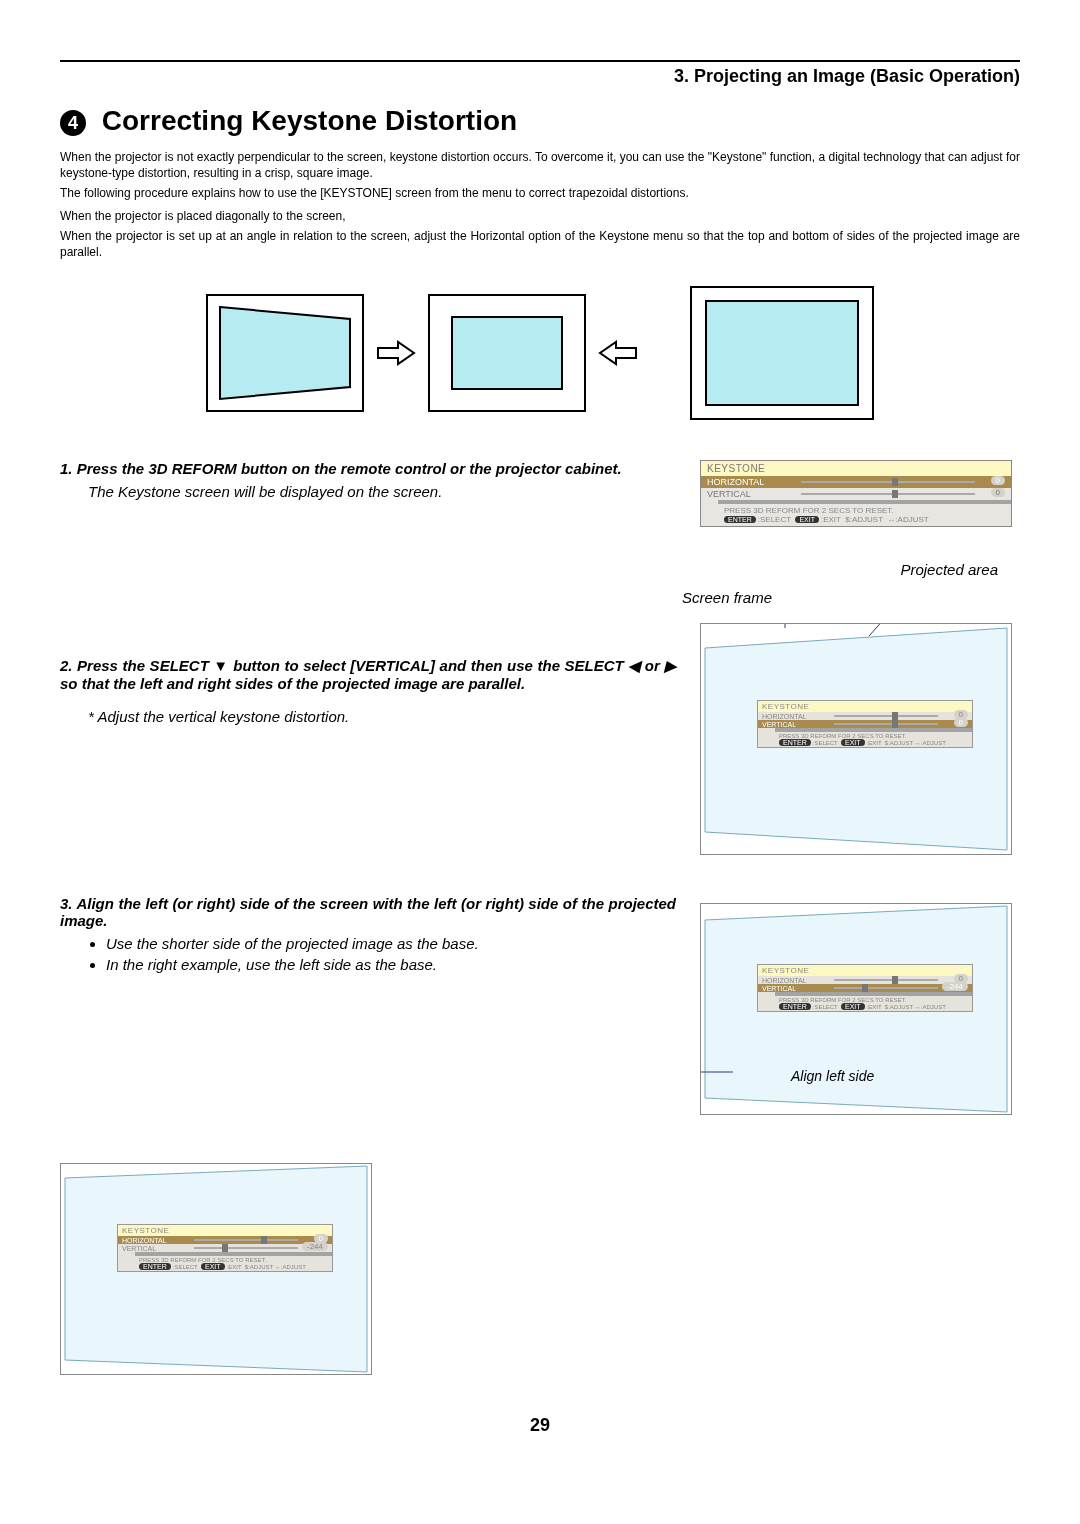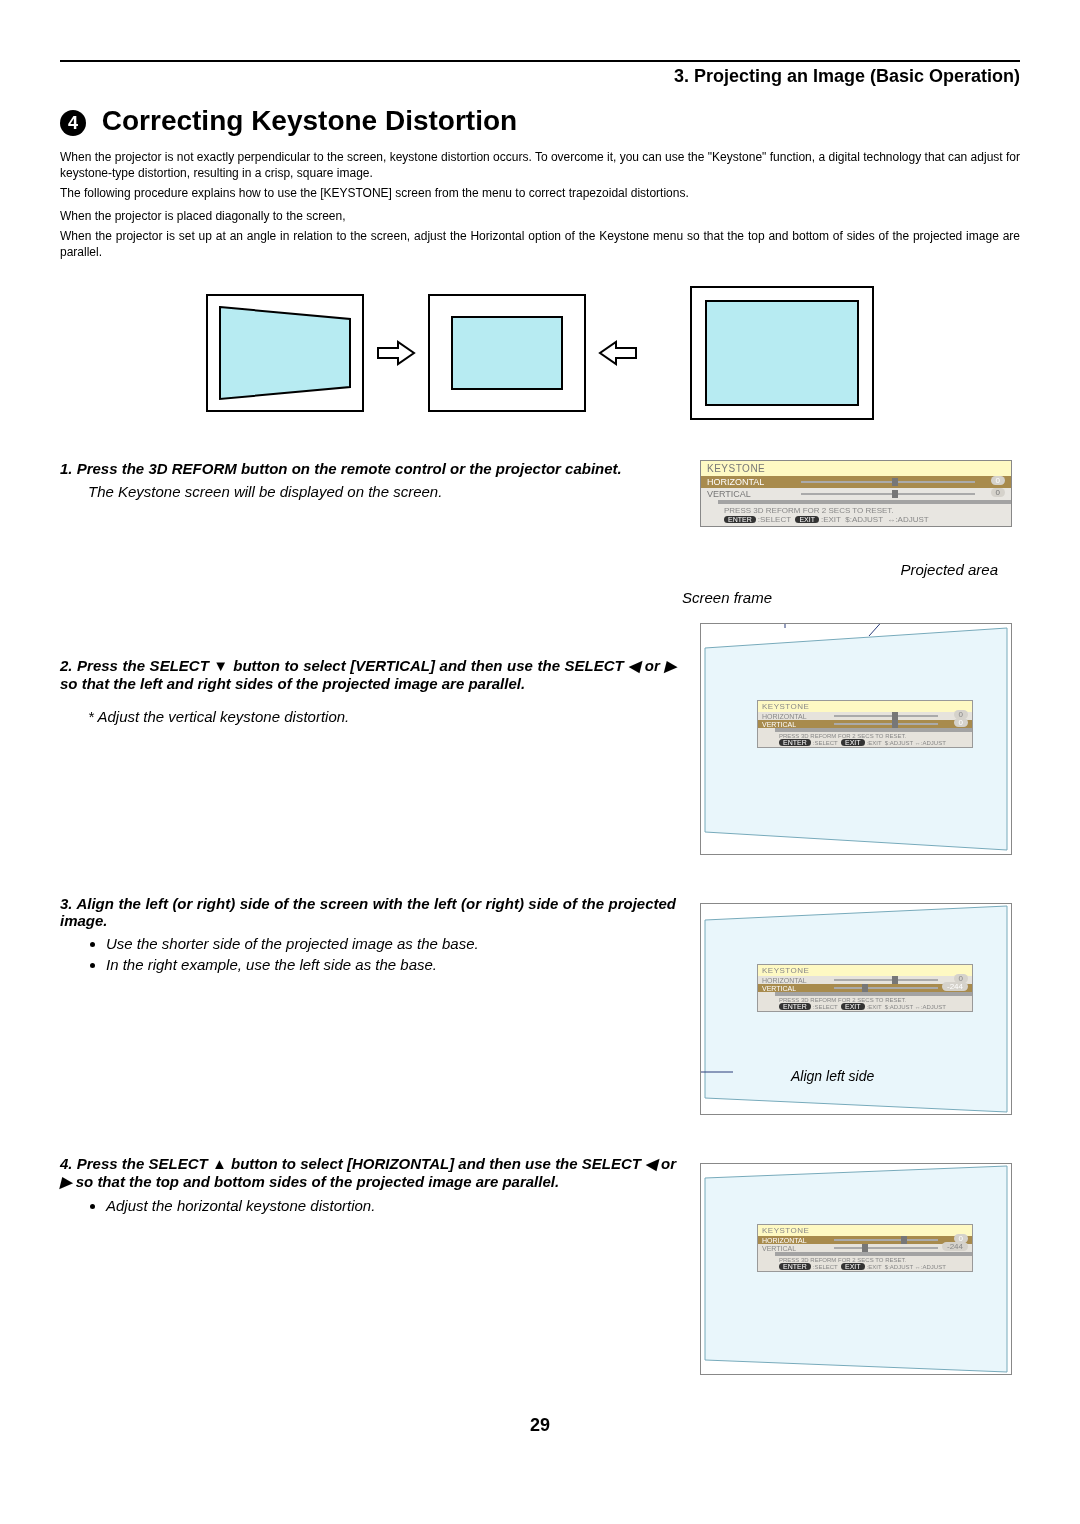--- a/index.html
+++ b/index.html
@@ -380,26 +380,20 @@
             &nbsp;<span class="btn">EXIT</span><span>:EXIT</span>
             &nbsp;<span>$:ADJUST</span>&nbsp;<span>↔:ADJUST</span>
           </div>
         </div>
         <span class="annot" style="left:42px; top:164px;margin-left:48px;">Align left side</span>
       </div>
     </div>
   </div>
 
   <div class="step-row">
-    <div class="step-text">
-      <div class="bold-it">4. Press the SELECT ▲ button to select [HORIZONTAL] and then use the SELECT ◀ or ▶ so that the top and bottom sides of the projected image are parallel.</div>
-      <ul>
-        <li>Adjust the horizontal keystone distortion.</li>
-      </ul>
-    </div>
     <div class="side-fig">
       <div class="scrn-frame" style="height:210px;">
         <svg class="proj-svg" width="310" height="210">
           <polygon points="4,14 306,2 306,208 4,196" fill="#e9f6fb" stroke="#7ab" stroke-width="1"></polygon>
         </svg>
         <div class="mini-menu" style="top:60px;">
           <div class="menu-title">KEYSTONE</div>
           <div class="menu-row sel">
               <span class="label">HORIZONTAL</span>
             <div class="slider">

